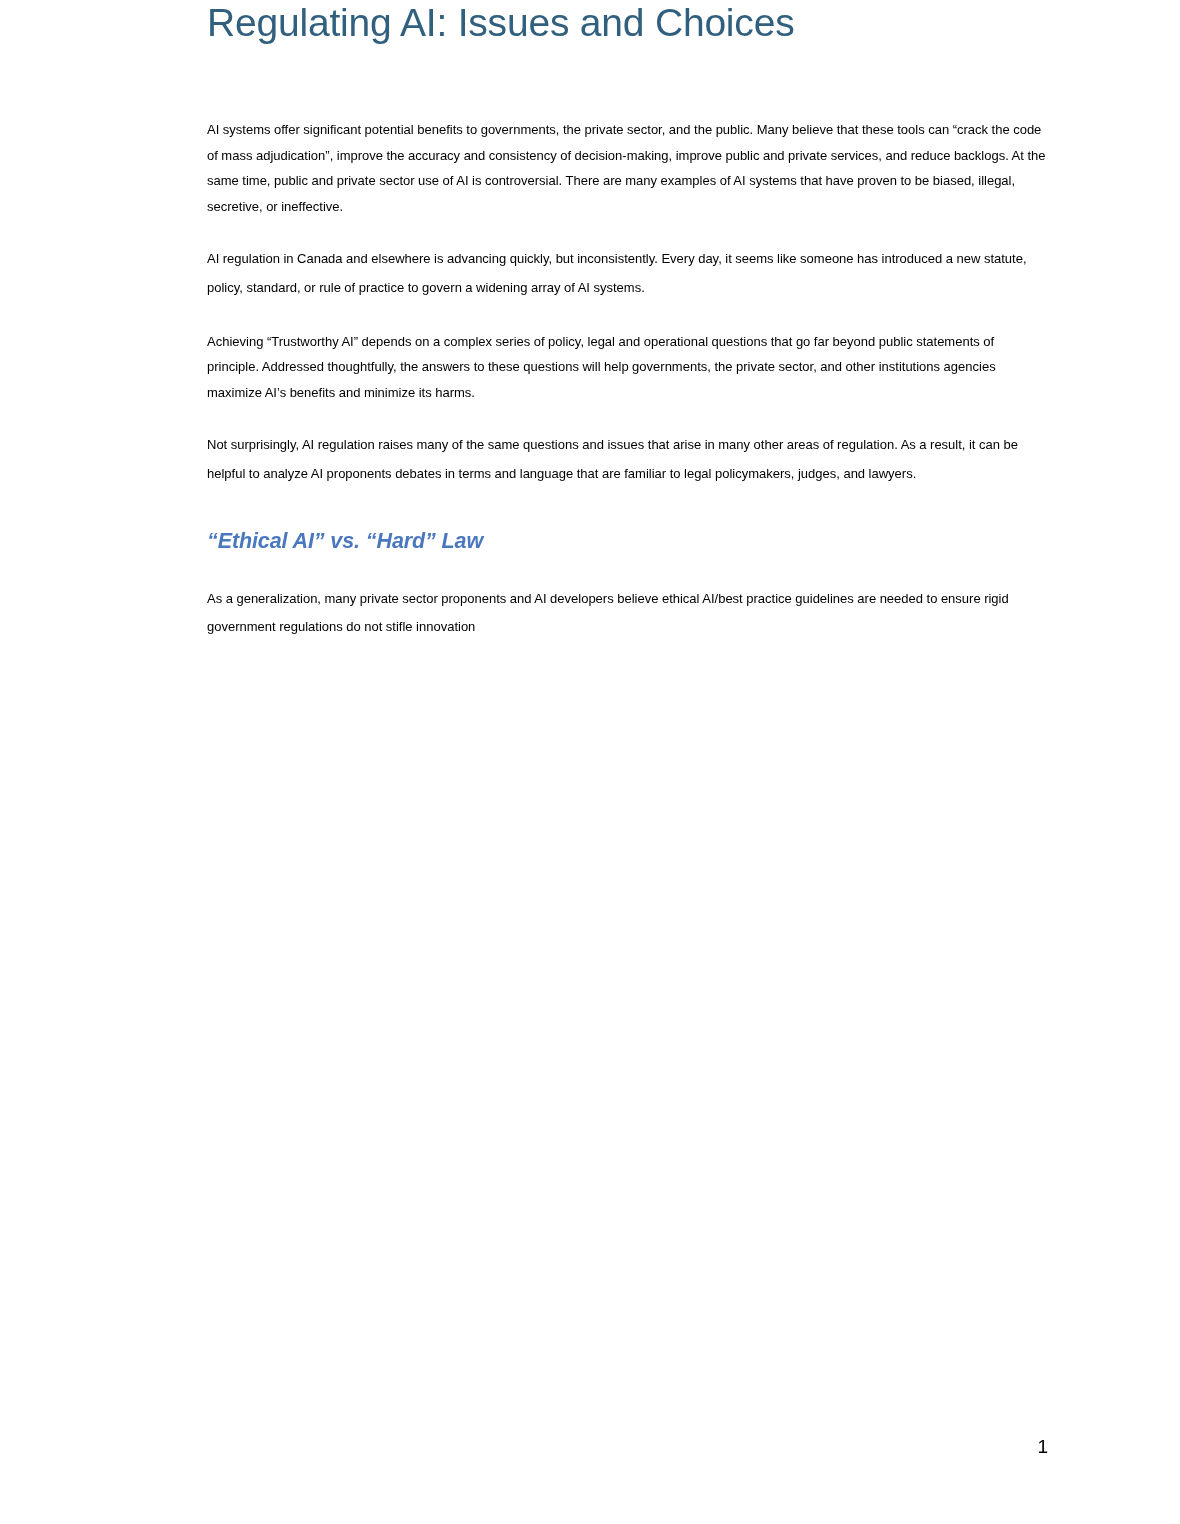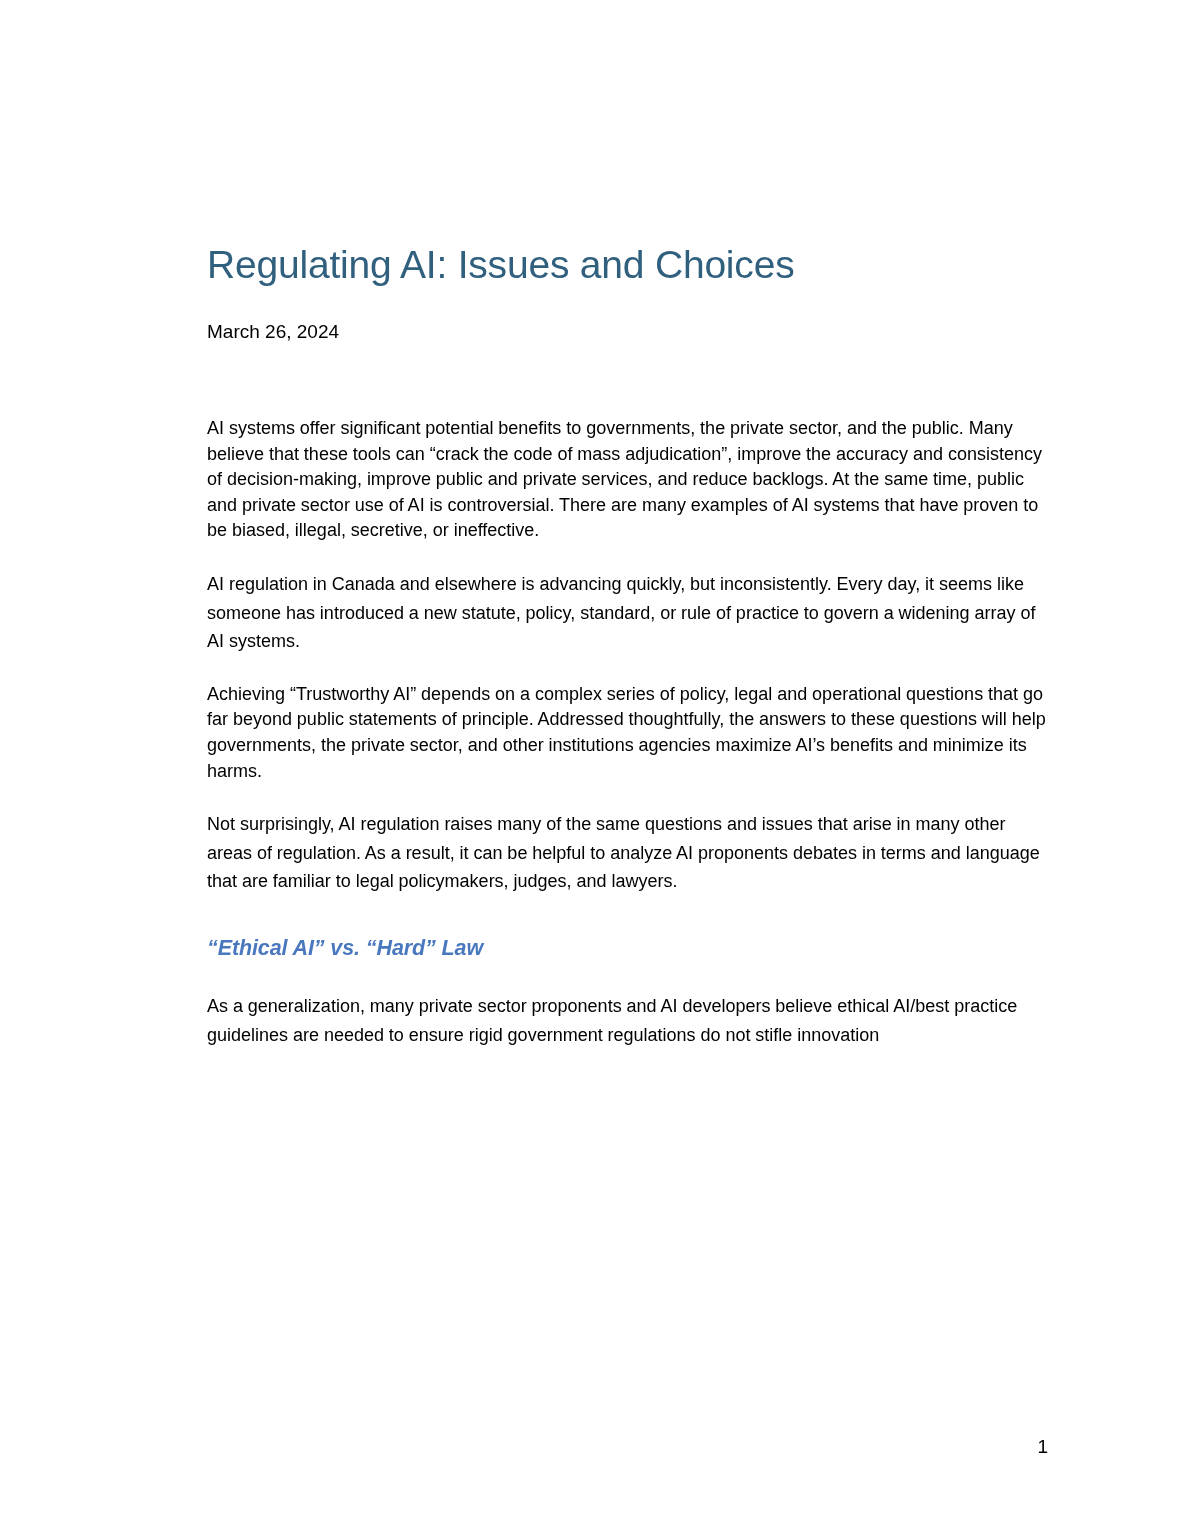--- a/index.html
+++ b/index.html
@@ -32,21 +32,20 @@
     width: 840px;
   }
 
   .doc-title {
     color: #31607f;
     font-size: 39px;
     font-weight: 400;
     line-height: 46px;
     letter-spacing: -0.2px;
     margin: 0;
-    padding-top: 242px;
   }
 
   .byline {
     margin-top: 31px;
     font-size: 19px;
     line-height: 26.2px;
     color: #000000;
   }
 
   .byline div {
@@ -59,21 +58,21 @@
     line-height: 26px;
     color: #000000;
   }
 
   .body-block {
     margin-top: 71px;
   }
 
   p.para {
     margin: 0 0 26px 0;
-    font-size: 18px;
+    font-size: 13px;
     line-height: 25.6px;
     color: #000000;
     text-align: left;
     word-spacing: -0.1px;
   }
 
   p.para.loose {
     line-height: 28.6px;
     margin-bottom: 26px;
   }
@@ -104,21 +103,20 @@
 
 <div class="page">
 
   <div class="content">
 
     <h1 class="doc-title">Regulating AI: Issues and Choices</h1>
 
     <div class="byline">
     </div>
 
-    <div class="doc-date">March 26, 2024</div>
 
     <div class="body-block">
       <p class="para">AI systems offer significant potential benefits to governments, the private sector, and the public.  Many believe that these tools can “crack the code of mass adjudication”, improve the accuracy and consistency of decision-making, improve public and private services, and reduce backlogs.  At the same time, public and private sector use of AI is controversial.  There are many examples of AI systems that have proven to be biased, illegal, secretive, or ineffective.</p>
       <p class="para loose">AI regulation in Canada and elsewhere is advancing quickly, but inconsistently.  Every day, it seems like someone has introduced a new statute, policy, standard, or rule of practice to govern a widening array of AI systems.</p>
       <p class="para">Achieving “Trustworthy AI” depends on a complex series of policy, legal and operational questions that go far beyond public statements of principle.  Addressed thoughtfully, the answers to these questions will help governments, the private sector, and other institutions agencies maximize AI’s benefits and minimize its harms.</p>
       <p class="para loose">Not surprisingly, AI regulation raises many of the same questions and issues that arise in many other areas of regulation.  As a result, it can be helpful to analyze AI proponents debates in terms and language that are familiar to legal policymakers, judges, and lawyers.</p>
 
       <h2 class="section-heading">“Ethical AI” vs. “Hard” Law</h2>
 
       <p class="para loose">As a generalization, many private sector proponents and AI developers believe ethical AI/best practice guidelines are needed to ensure rigid government regulations do not stifle innovation</p>

